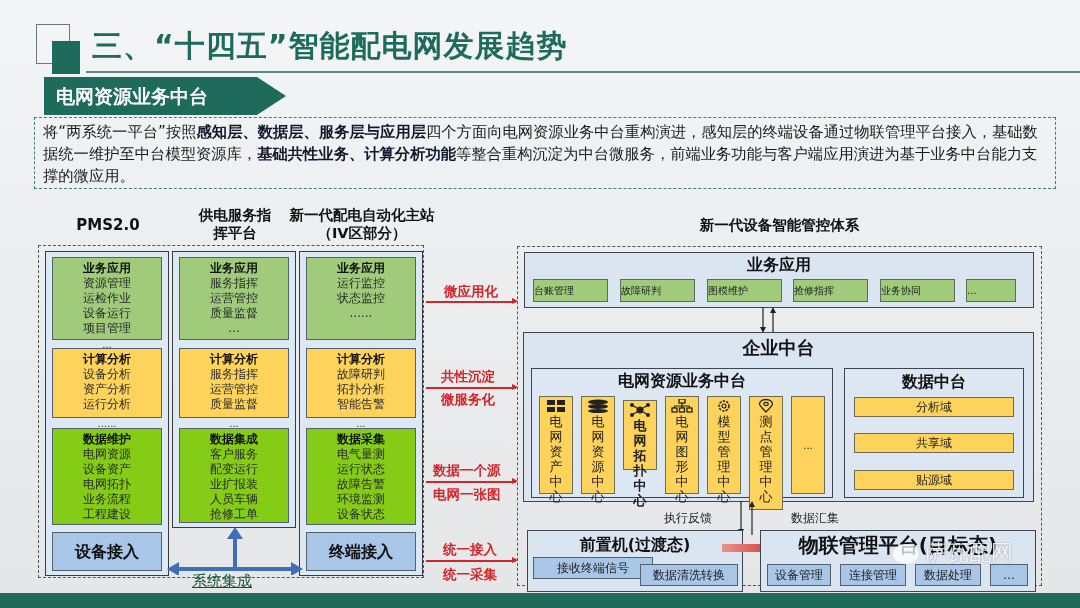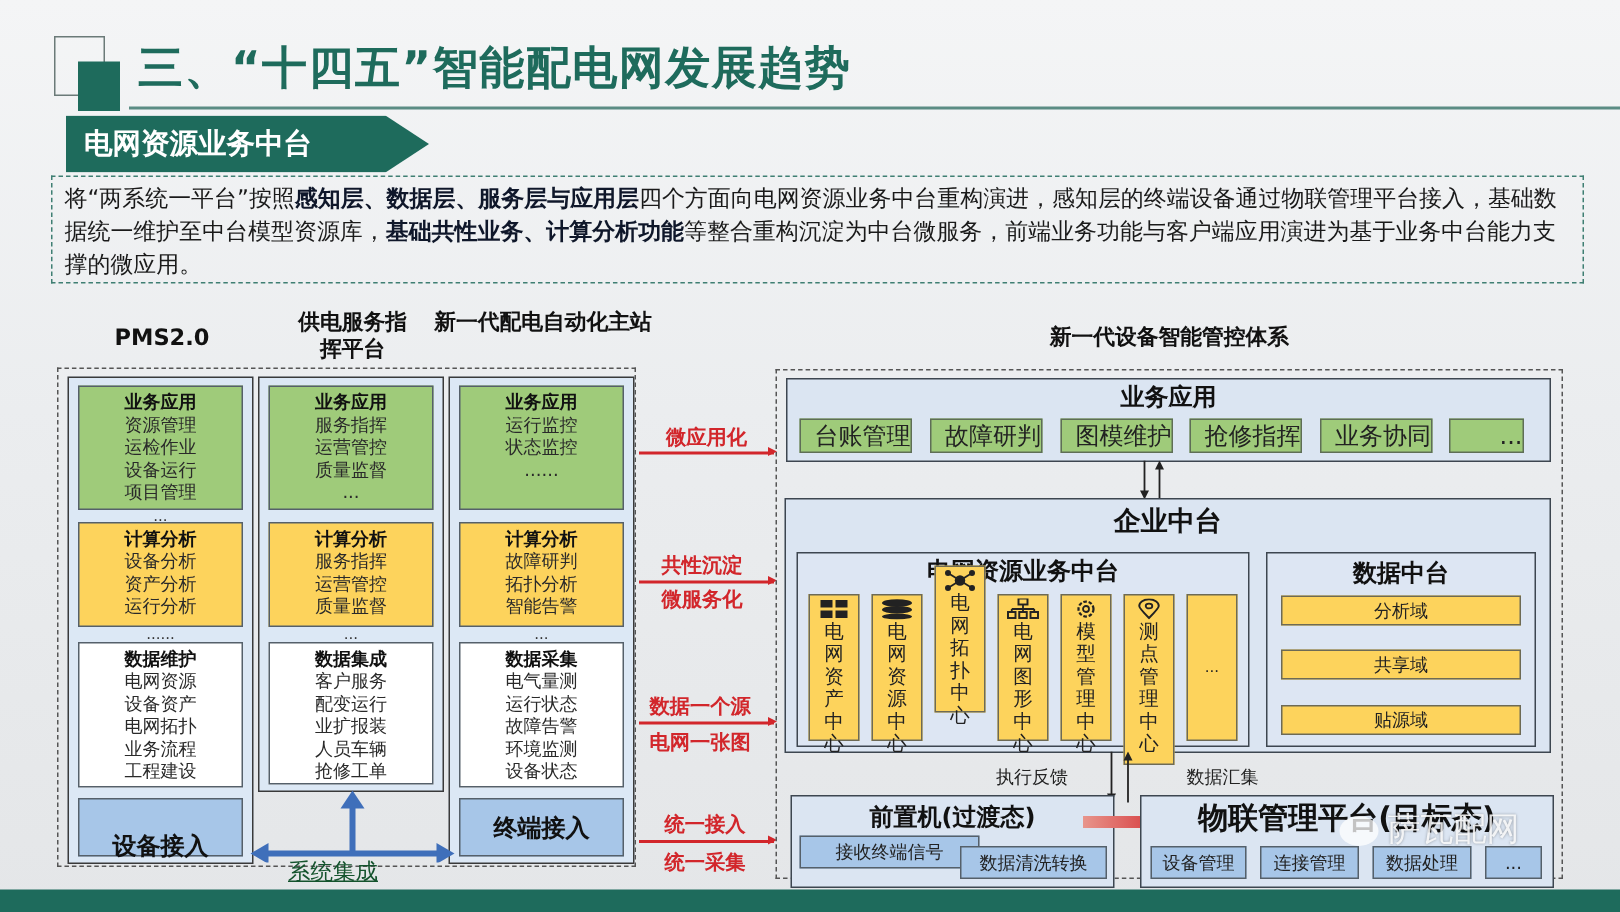--- a/index.html
+++ b/index.html
@@ -40,39 +40,39 @@
   
   .left-dash { left: 38px; top: 245px; width: 386px; height: 333px; border: 1.5px dashed #555; }
   .sys-col { border: 1.5px solid #3a3a3a; background: #dce8f5; }
   .card {
     position: absolute; border: 1.5px solid #55606a; text-align: center;
     font-size: 12px; line-height: 15px; color: #2a2a2a; padding-top: 3px;
   }
   .card .h { font-weight: bold; color: #111; }
   .c-green { background: #9fcb7a; }
   .c-yellow { background: #fdd35c; }
-  .c-orange { background: #ffffff; }
+  .c-orange { background: #84cc16; }
   .c-blue { background: #a7c6e8; }
   .dots { position: absolute; text-align: center; font-size: 10px; color: #333; line-height: 8px; }
   .access-text { font-size: 16px; font-weight: bold; color: #111; }
 
   .arrow-label { color: #d2262b; font-weight: bold; font-size: 13.5px; white-space: nowrap; }
   .red-line { height: 1.5px; background: #d2262b; }
   .red-line::after {
     content: ""; position: absolute; right: -2px; top: -3px;
     border-left: 6px solid #d2262b; border-top: 3.5px solid transparent; border-bottom: 3.5px solid transparent;
   }
 
   
   .right-dash { left: 517px; top: 246px; width: 525px; height: 340px; border: 1.5px dashed #555; }
   .panel { border: 1.5px solid #3d4650; background: #dbe5f2; }
   .panel-title { text-align: center; font-weight: bold; color: #111; }
   .pill {
-    position: absolute; border: 1.2px solid #5e6e56; background: #9fcb7a; text-align: right;
-    font-size: 16px; line-height: 21px; color: #222;
+    position: absolute; border: 1.2px solid #5e6e56; background: #9fcb7a; text-align: left;
+    font-size: 10px; line-height: 21px; color: #222;
   }
   .vcard {
     position: absolute; background: #fdd35c; border: 1.2px solid #6d6a55; text-align: center;
     font-size: 13px; color: #222; line-height: 15px; padding-top: 2px;
   }
   .vcard .ic { display: block; height: 14px; margin: 0 auto 1px; }
   .ybar {
     position: absolute; background: #fdd35c; border: 1.2px solid #6d6a55; text-align: center;
     font-size: 12px; line-height: 18px; color: #222;
   }
@@ -101,20 +101,21 @@
   <span>将“两系统一平台”按照</span><span class="hl">感知层、数据层、服务层与应用层</span><span>四个方面向电网资源业务中台重构演进，感知层的终端设备通过物联管理平台接入，基础数据统一维护至中台模型资源库，</span><span class="hl">基础共性业务、计算分析功能</span><span>等整合重构沉淀为中台微服务，前端业务功能与客户端应用演进为基于业务中台能力支撑的微应用。</span>
 </div>
 
 <div class="abs col-head" style="left:44px; top:216px; width:128px; font-size:15px;">PMS2.0</div>
 <div class="abs col-head" style="left:176px; top:206px; width:118px;">
   <div>供电服务指</div>
   <div>挥平台</div>
 </div>
 <div class="abs col-head" style="left:282px; top:206px; width:160px;">
   <div>新一代配电自动化主站</div>
+  <div>（IV区部分）</div>
 </div>
 
 <div class="abs left-dash"></div>
 
 <div class="abs sys-col" style="left:45px; top:251px; width:124px; height:325px;">
   <div class="card c-green" style="left:6px; top:5px; width:110px; height:83px;">
     <div class="h">业务应用</div>
     <div>资源管理</div>
     <div>运检作业</div>
     <div>设备运行</div>
@@ -129,21 +130,21 @@
   </div>
   <div class="dots" style="left:6px; top:168px; width:110px;">......</div>
   <div class="card c-orange" style="left:6px; top:176px; width:110px; height:97px;">
     <div class="h">数据维护</div>
     <div>电网资源</div>
     <div>设备资产</div>
     <div>电网拓扑</div>
     <div>业务流程</div>
     <div>工程建设</div>
   </div>
-  <div class="card c-blue" style="left:6px; top:280px; width:110px; height:39px; padding-top:12px;">
+  <div class="card c-blue" style="left:6px; top:280px; width:110px; height:39px; padding-top:0;">
     <span class="access-text" style="line-height:37px;">设备接入</span>
   </div>
 </div>
 
 <div class="abs sys-col" style="left:172px; top:251px; width:124px; height:277px;">
   <div class="card c-green" style="left:6px; top:5px; width:110px; height:83px;">
     <div class="h">业务应用</div>
     <div>服务指挥</div>
     <div>运营管控</div>
     <div>质量监督</div>
@@ -255,21 +256,21 @@
   <div style="width:14px; margin:0 auto; word-break:break-all;">电网资产中心</div>
 </div>
 <div class="vcard" style="left:581px; top:396px; width:34px; height:98px;">
   <svg class="ic" width="22" height="14">
       <ellipse cx="11" cy="3" rx="10" ry="2.5" fill="#222"></ellipse>
       <ellipse cx="11" cy="7.5" rx="10" ry="2.5" fill="#222"></ellipse>
       <ellipse cx="11" cy="12" rx="10" ry="2" fill="#222"></ellipse>
     </svg>
   <div style="width:14px; margin:0 auto; word-break:break-all;">电网资源中心</div>
 </div>
-<div class="vcard" style="left:623px; top:377px; width:34px; height:98px;">
+<div class="vcard" style="left:623px; top:400px; width:34px; height:70px;font-weight:bold;">
   <svg class="ic" width="22" height="14">
       <circle cx="11" cy="7" r="3.5" fill="#222"></circle>
       <circle cx="3" cy="2" r="2" fill="#222"></circle>
       <circle cx="19" cy="2" r="2" fill="#222"></circle>
       <circle cx="3" cy="12" r="2" fill="#222"></circle>
       <circle cx="19" cy="12" r="2" fill="#222"></circle>
       <line x1="3" y1="2" x2="19" y2="12" stroke="#222" stroke-width="1.2"></line>
       <line x1="19" y1="2" x2="3" y2="12" stroke="#222" stroke-width="1.2"></line>
     </svg>
   <div style="width:14px; margin:0 auto; word-break:break-all;">电网拓扑中心</div>

